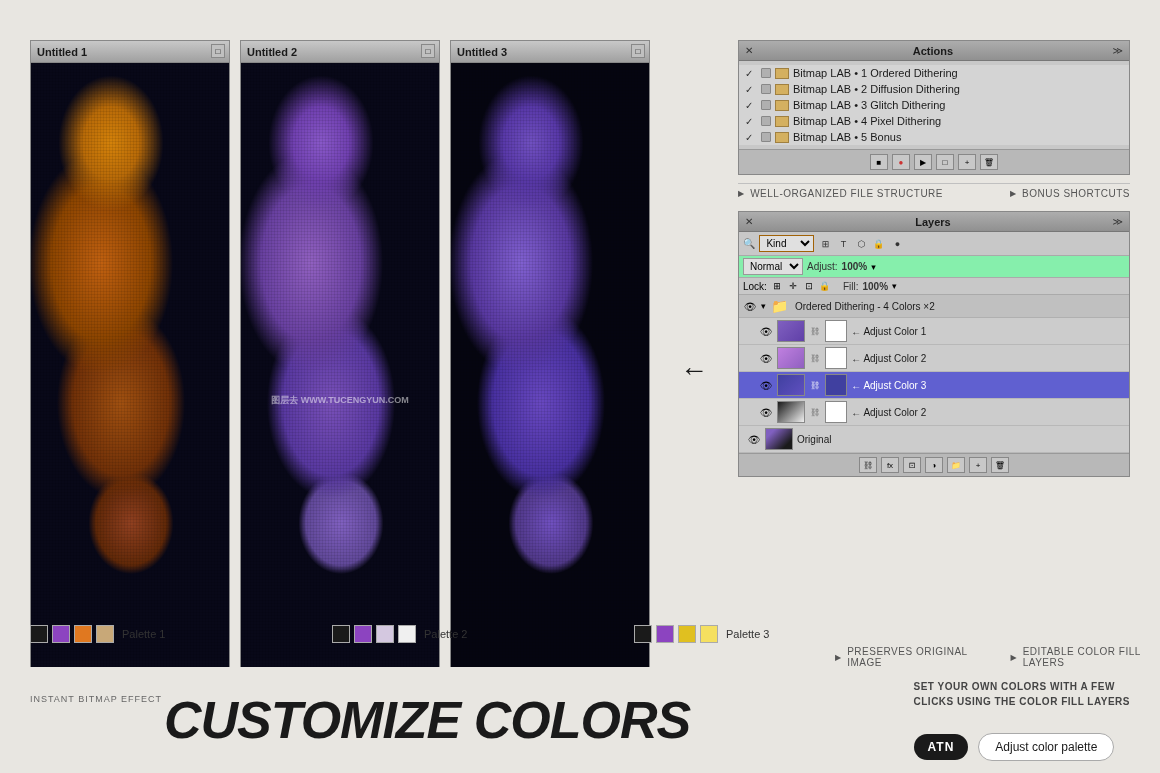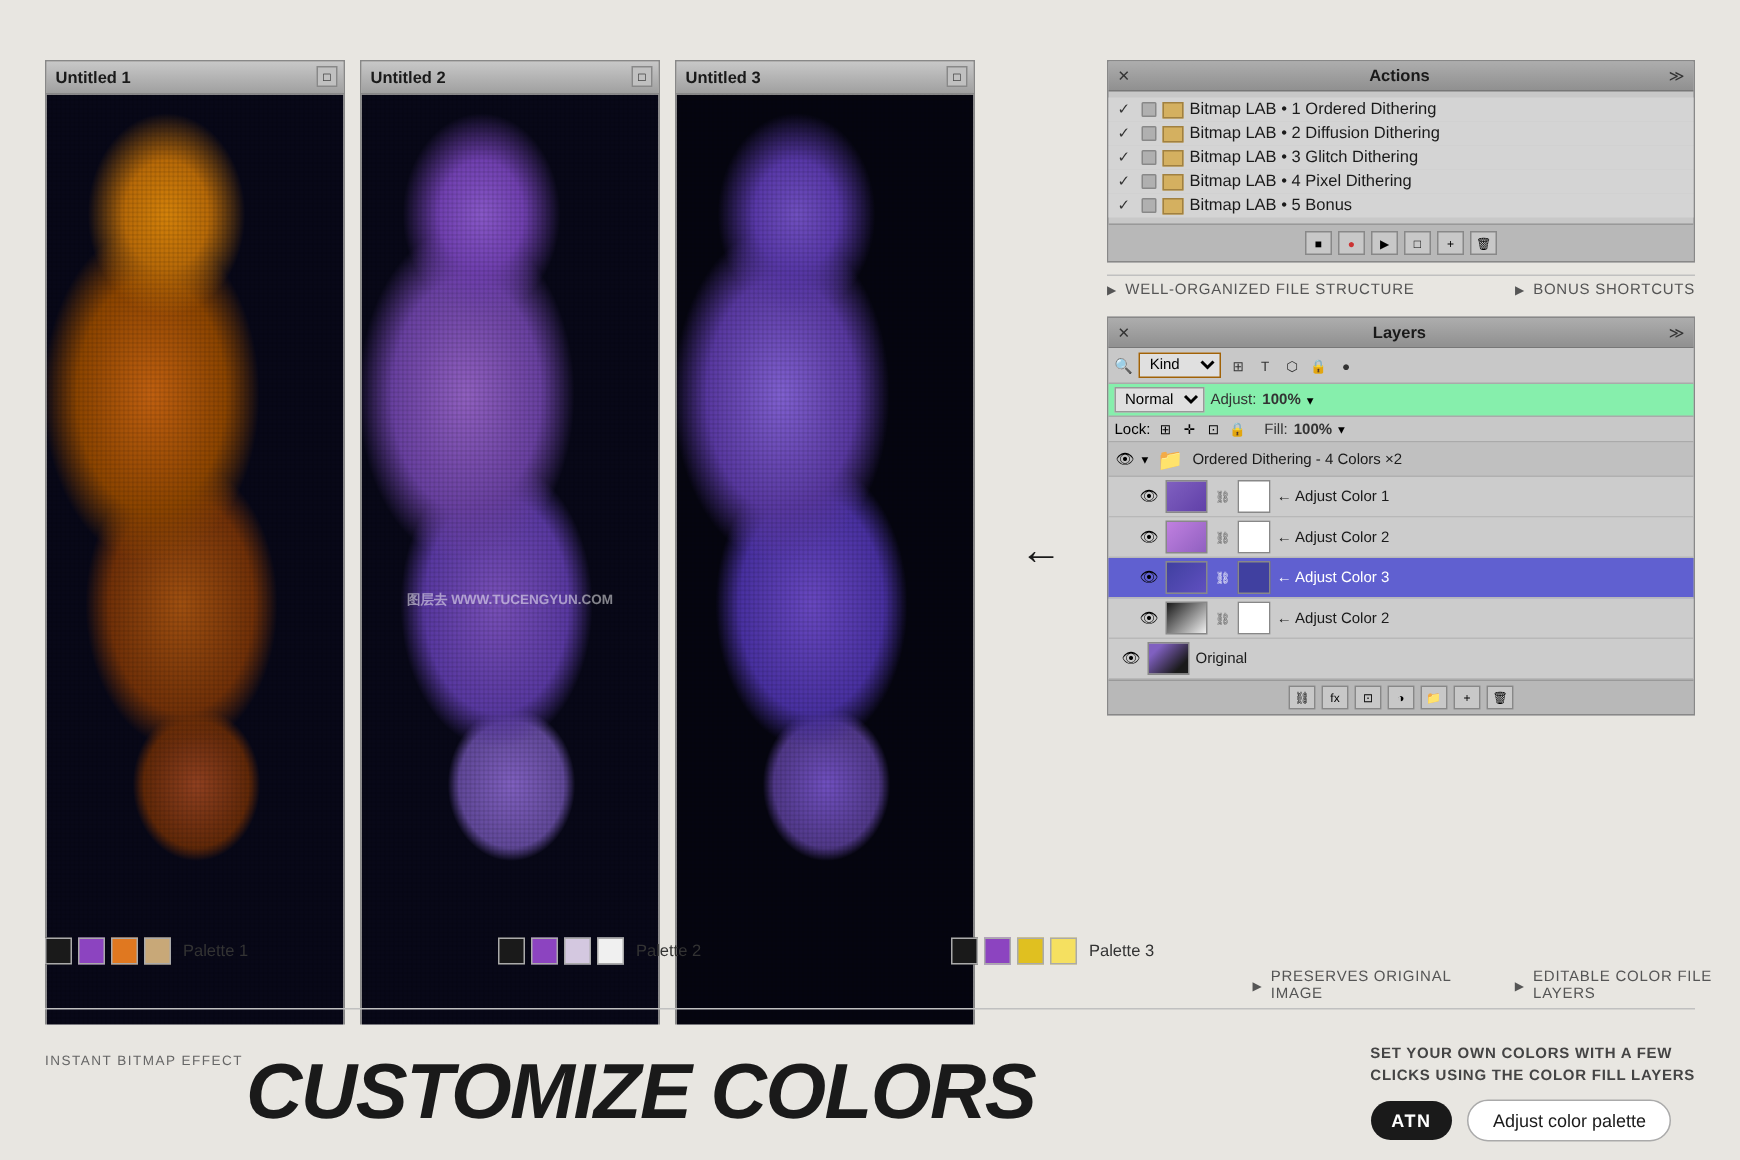--- a/index.html
+++ b/index.html
@@ -800,31 +800,31 @@
   </div>
 </div>
 
 <div style="position: absolute; bottom: 105px; left: 835px; display: flex; align-items: center; gap: 30px;">
   <div class="info-item">
     <span class="info-triangle">▶</span>
     <span class="info-text">PRESERVES ORIGINAL IMAGE</span>
   </div>
   <div class="info-item">
     <span class="info-triangle">▶</span>
-    <span class="info-text">EDITABLE COLOR FILE LAYERS</span>
+    <span class="info-text">EDITABLE COLOR FILL LAYERS</span>
   </div>
 </div>
 
 <div class="section-divider" style="position: absolute; bottom: 100px; left: 0; right: 0;"></div>
 
 <div style="position: absolute; bottom: 0; left: 0; right: 0; background: #e8e6e1; padding: 12px 30px; display: flex; align-items: center; gap: 30px;">
   <div class="cta-left">
     <span class="instant-label">INSTANT BITMAP EFFECT</span>
     <span class="cta-title">CUSTOMIZE COLORS</span>
   </div>
   <div class="cta-right" style="margin-left: auto; display: flex; flex-direction: column; gap: 4px;">
     <span style="font-size: 10px; color: #444; letter-spacing: 0.5px; line-height: 1.5; font-weight: bold;">SET YOUR OWN COLORS WITH A FEW<br>CLICKS USING THE COLOR FILL LAYERS</span>
-    <div style="display: flex; align-items: center; gap: 10px; margin-top: 4px;">
+    <div style="display: flex; align-items: center; gap: 10px; margin-top: 20px;">
       <div class="atn-badge">ATN</div>
       <button class="adjust-btn">Adjust color palette</button>
     </div>
   </div>
 </div>
 
 </body></html>

